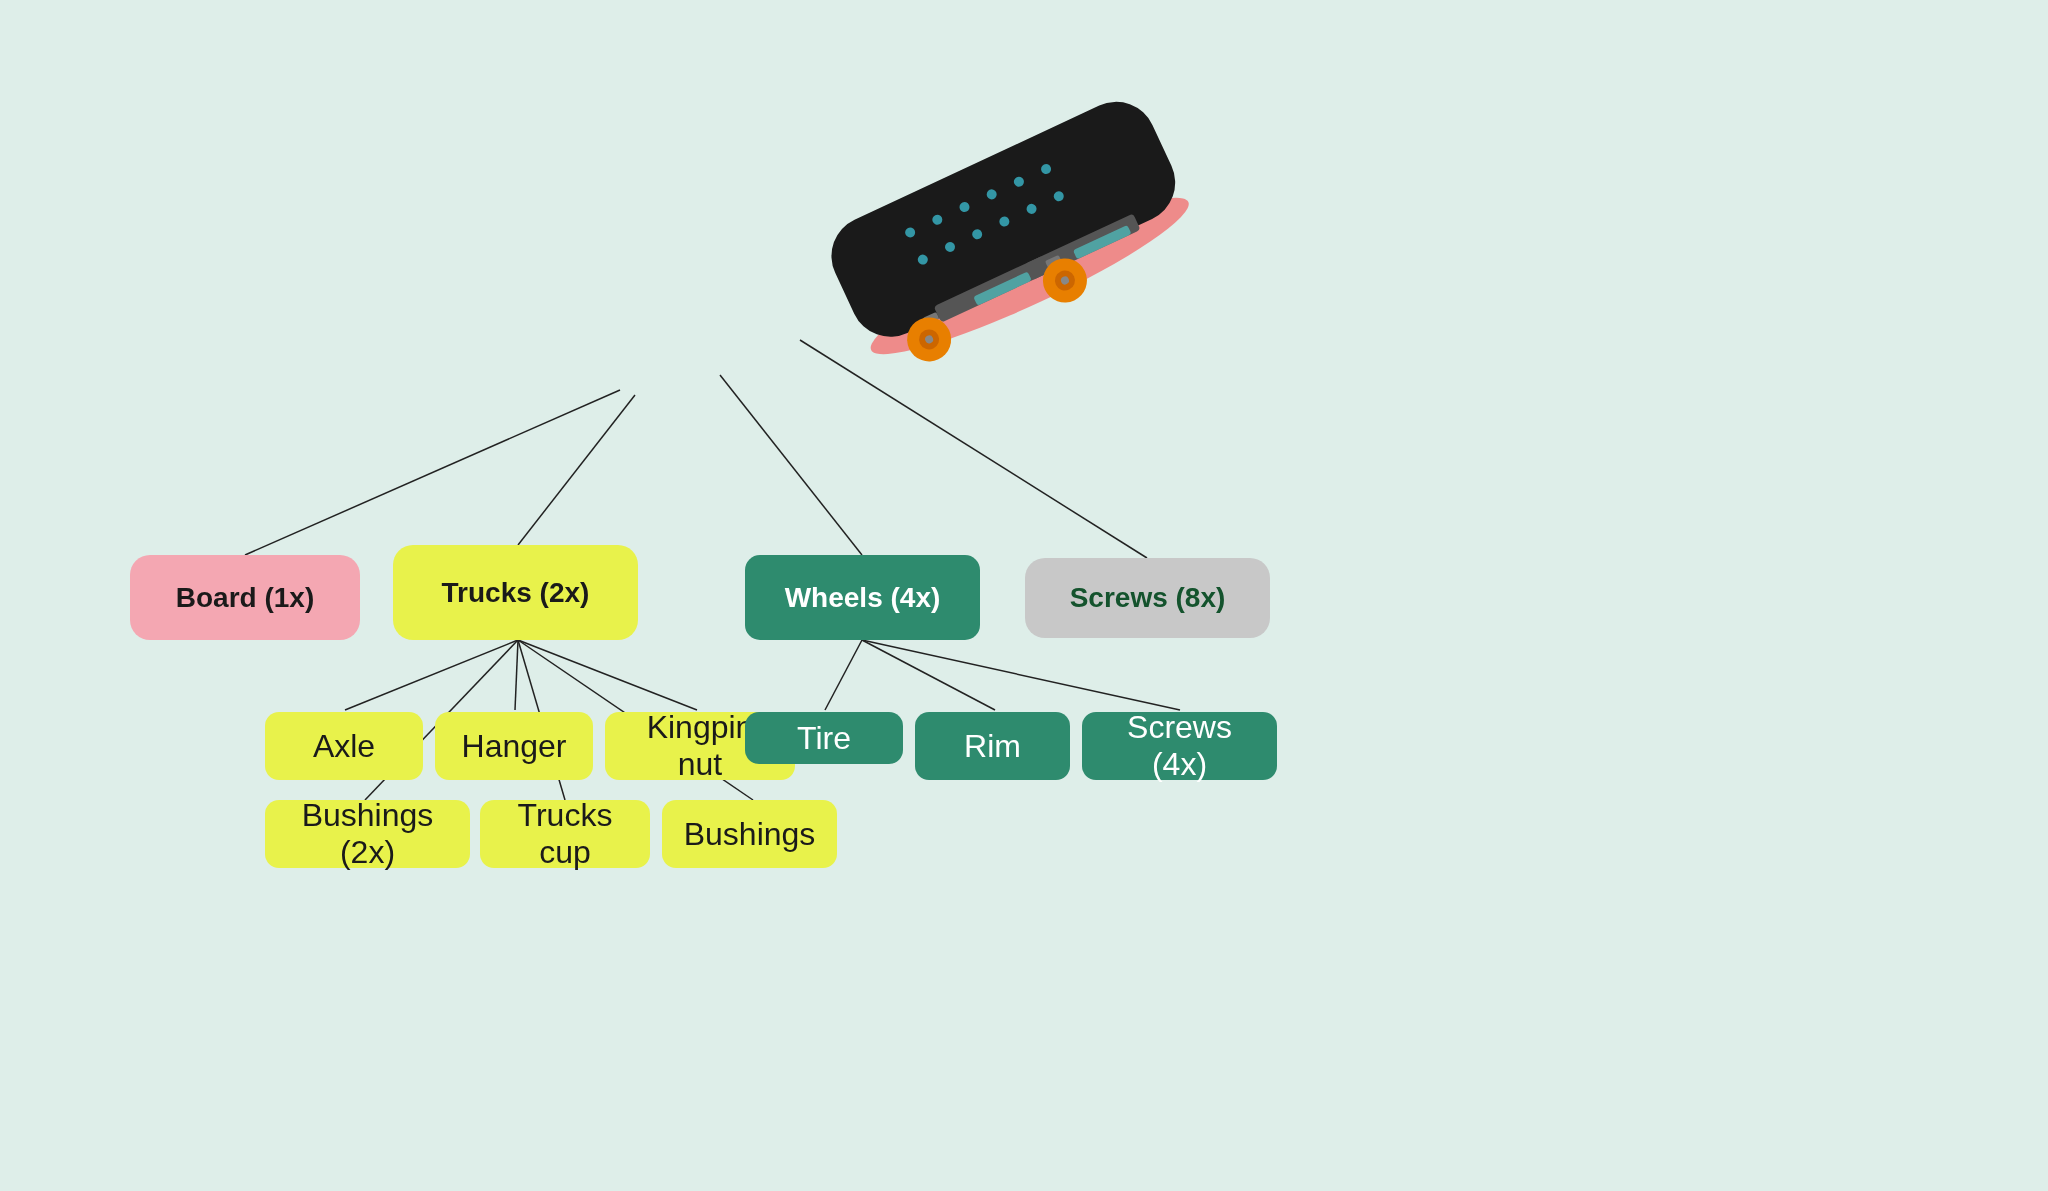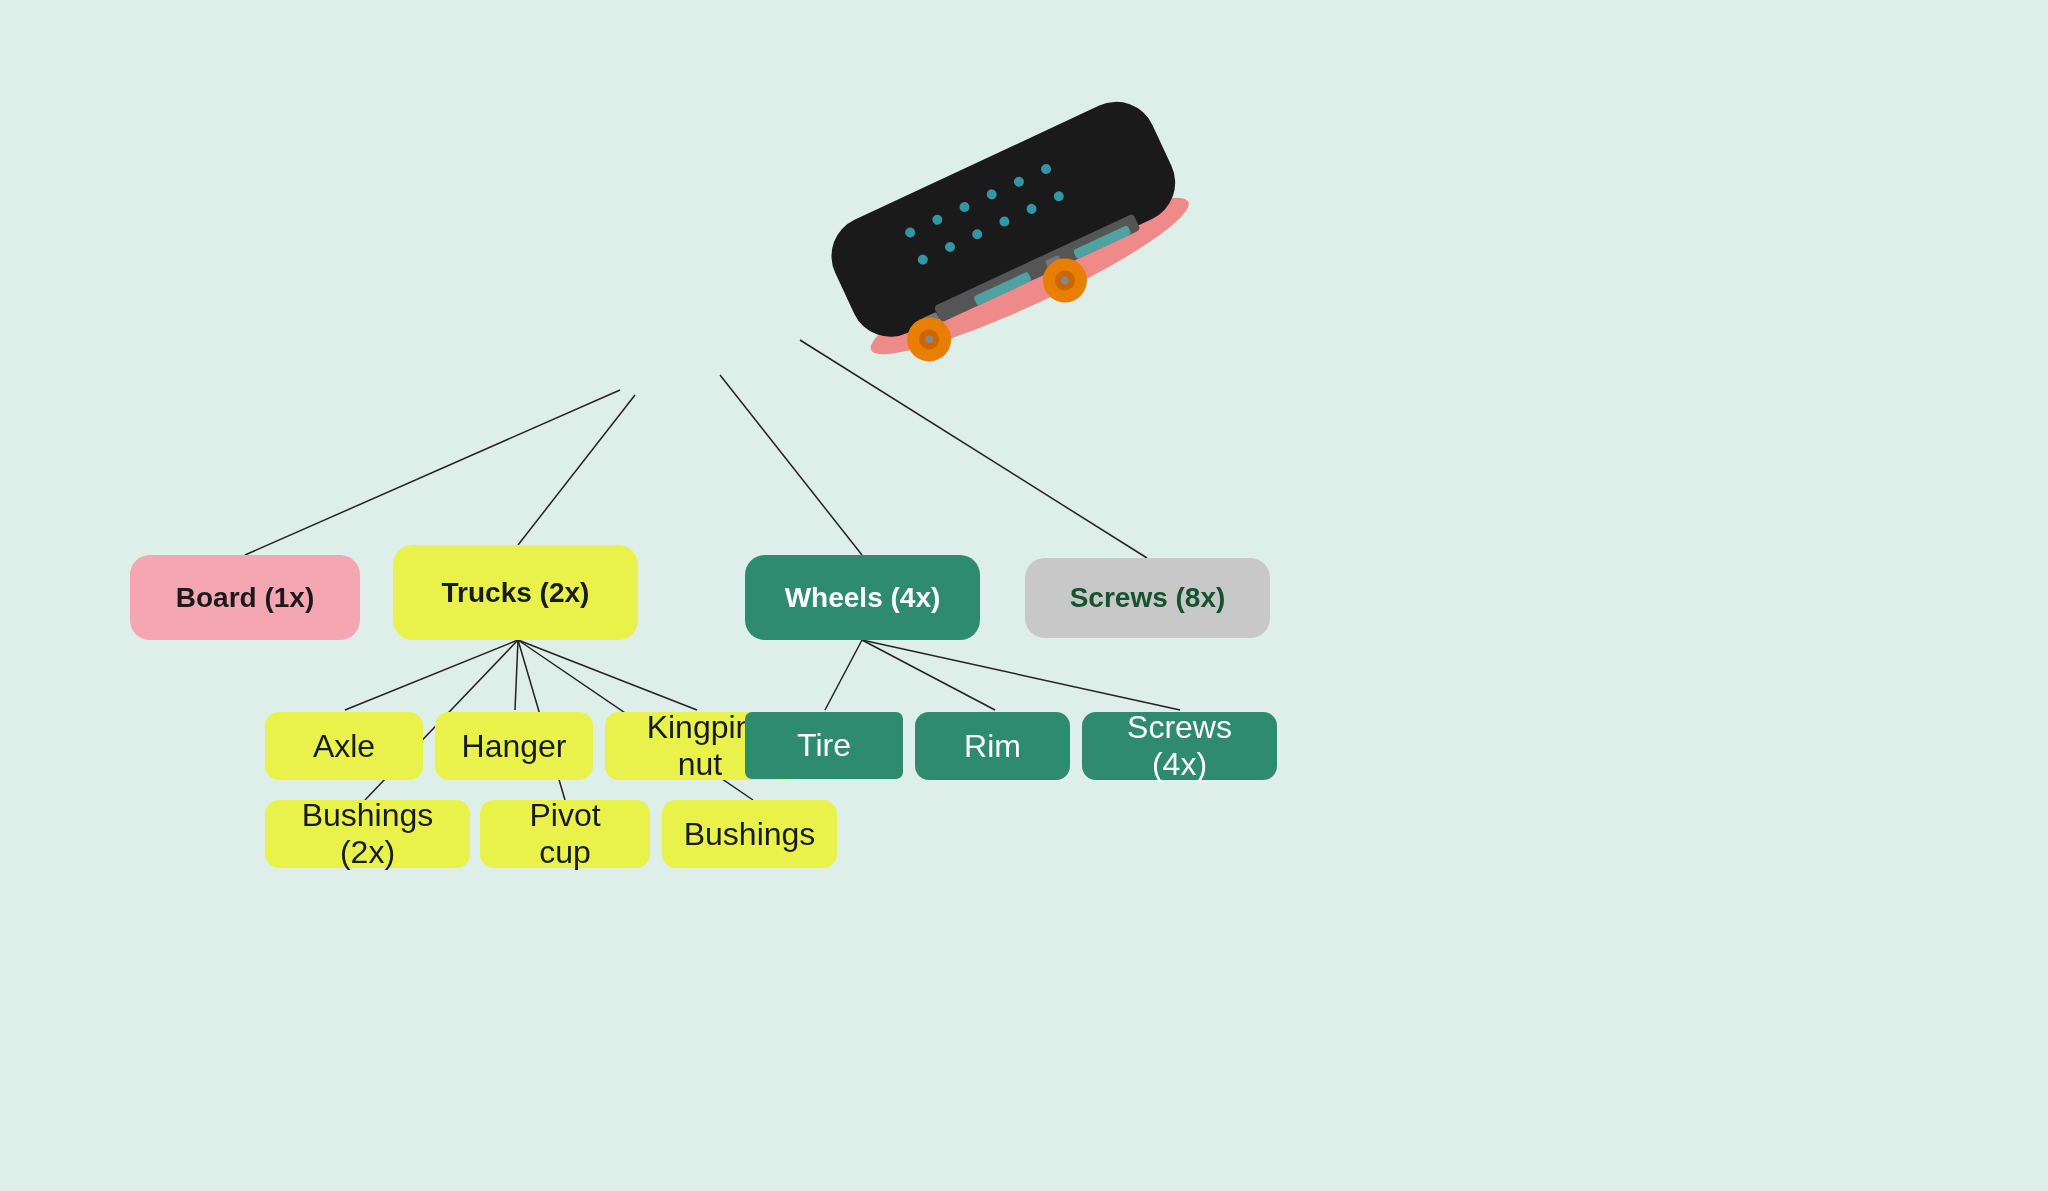--- a/index.html
+++ b/index.html
@@ -142,35 +142,35 @@
         <rect x="150" y="170" width="60" height="10" rx="3" fill="#4fc3c3" opacity="0.7"></rect>
         <rect x="260" y="170" width="60" height="10" rx="3" fill="#4fc3c3" opacity="0.7"></rect>
       </g>
     </svg>
   </div>
 
   <div class="node node-pink" style="left:130px; top:555px; width:230px; height:85px;">Board (1x)</div>
 
   <div class="node node-yellow" style="left:393px; top:545px; width:245px; height:95px;">Trucks (2x)</div>
 
-  <div class="node node-green" style="left:745px; top:555px; width:235px; height:85px;">Wheels (4x)</div>
+  <div class="node node-green" style="left:745px; top:555px; width:235px; height:85px;border-radius:15px;">Wheels (4x)</div>
 
   <div class="node node-gray" style="left:1025px; top:558px; width:245px; height:80px;">Screws (8x)</div>
 
   <div class="node small node-yellow-sm" style="left:265px; top:712px; width:158px; height:68px;">Axle</div>
 
   <div class="node small node-yellow-sm" style="left:435px; top:712px; width:158px; height:68px;">Hanger</div>
 
   <div class="node small node-yellow-sm" style="left:605px; top:712px; width:190px; height:68px;">Kingpin nut</div>
 
   <div class="node small node-yellow-sm" style="left:265px; top:800px; width:205px; height:68px;">Bushings (2x)</div>
 
-  <div class="node small node-yellow-sm" style="left:480px; top:800px; width:170px; height:68px;">Pivot cup</div>
+  <div class="node small node-yellow-sm" style="left:480px; top:800px; width:170px; height:68px;">Trucks cup</div>
 
   <div class="node small node-yellow-sm" style="left:662px; top:800px; width:175px; height:68px;">Bushings</div>
 
-  <div class="node small node-green-sm" style="left:745px; top:712px; width:158px; height:67px;border-radius:7px;">Tire</div>
+  <div class="node small node-green-sm" style="left:745px; top:712px; width:158px; height:52px;">Tire</div>
 
   <div class="node small node-green-sm" style="left:915px; top:712px; width:155px; height:68px;">Rim</div>
 
   <div class="node small node-green-sm" style="left:1082px; top:712px; width:195px; height:68px;">Screws (4x)</div>
 
 </div>
 
 </body></html>

